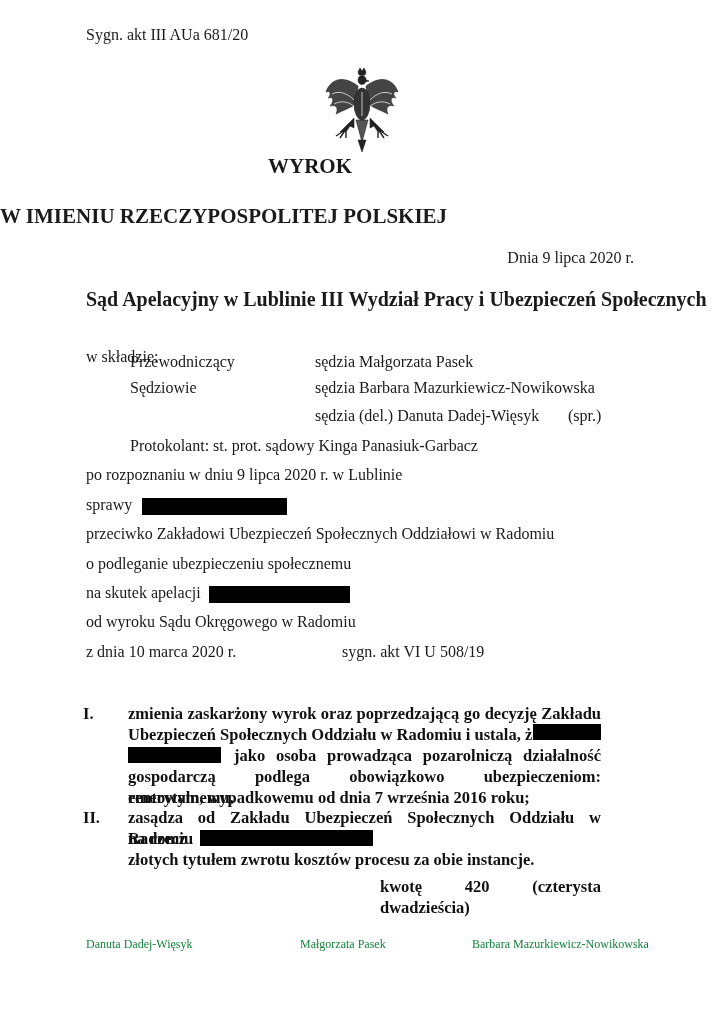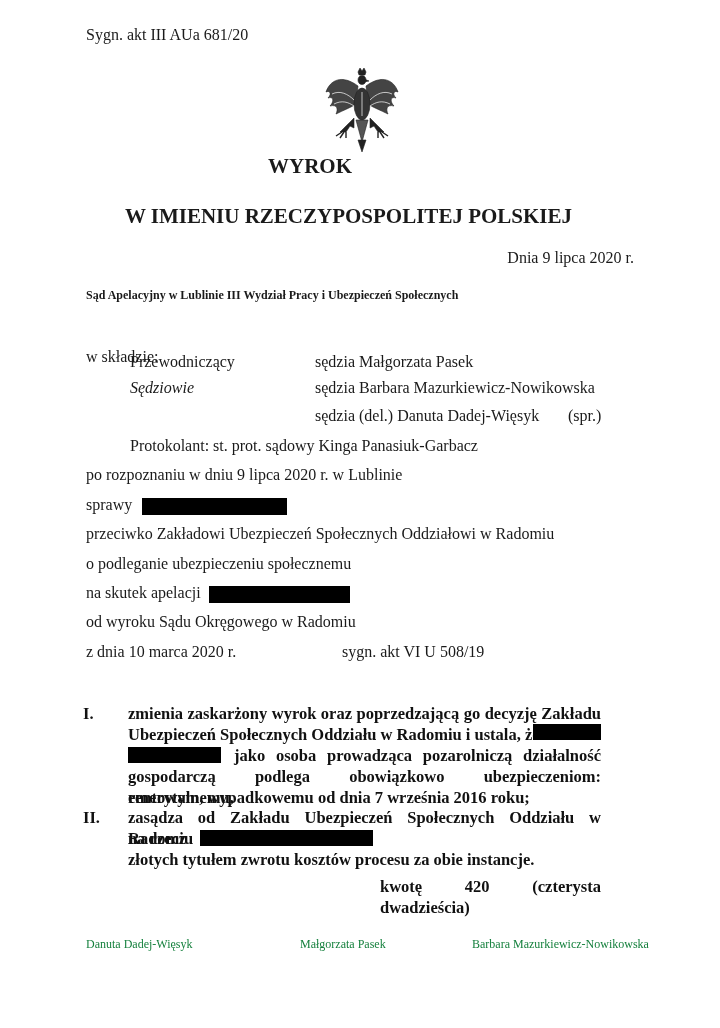--- a/index.html
+++ b/index.html
@@ -43,32 +43,32 @@
       <path d="M10 28 C18 24 26 28 32 34"></path>
       <path d="M12 38 C20 34 26 36 32 40"></path>
       <path d="M70 28 C62 24 54 28 48 34"></path>
       <path d="M68 38 C60 34 54 36 48 40"></path>
       <path d="M40 26 L40 50"></path>
     </g>
   </svg>
 
   <div class="abs bold" style="left:0;width:620px;text-align:center;top:154px;font-size:21px;">WYROK</div>
 
-  <div class="abs bold" style="left:0;width:572px;text-align:right;top:204px;font-size:21px;">W IMIENIU RZECZYPOSPOLITEJ POLSKIEJ</div>
+  <div class="abs bold" style="left:0;width:572px;text-align:left;top:204px;font-size:21px;">W IMIENIU RZECZYPOSPOLITEJ POLSKIEJ</div>
 
   <div class="abs reg" style="right:86px;top:249px;">Dnia 9 lipca 2020 r.</div>
 
-  <div class="abs bold" style="left:86px;top:288px;font-size:12px;">Sąd Apelacyjny w Lublinie III Wydział Pracy i Ubezpieczeń Społecznych</div>
+  <div class="abs bold" style="left:86px;top:288px;font-size:20px;">Sąd Apelacyjny w Lublinie III Wydział Pracy i Ubezpieczeń Społecznych</div>
 
   <div class="abs reg" style="left:86px;top:327px;margin-top:21px;">w składzie:</div>
 
   <div class="abs reg" style="left:130px;top:353px;">Przewodniczący</div>
   <div class="abs reg" style="left:315px;top:353px;">sędzia Małgorzata Pasek</div>
 
-  <div class="abs reg" style="left:130px;top:379px;font-style:italic;">Sędziowie</div>
+  <div class="abs reg" style="left:130px;top:379px;">Sędziowie</div>
   <div class="abs reg" style="left:315px;top:379px;text-align:right;">sędzia Barbara Mazurkiewicz-Nowikowska</div>
 
   <div class="abs reg" style="left:315px;top:407px;">sędzia (del.) Danuta Dadej-Więsyk</div>
   <div class="abs reg" style="left:568px;top:407px;">(spr.)</div>
 
   <div class="abs reg" style="left:130px;top:437px;">Protokolant:  st. prot. sądowy  Kinga Panasiuk-Garbacz</div>
 
   <div class="abs reg" style="left:86px;top:466px;">po rozpoznaniu w dniu 9 lipca 2020 r. w Lublinie</div>
 
   <div class="abs reg" style="left:86px;top:496px;text-align:right;">

